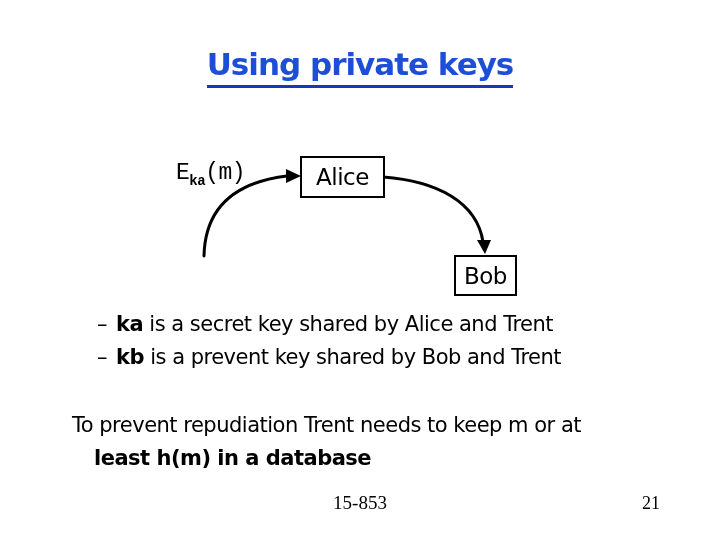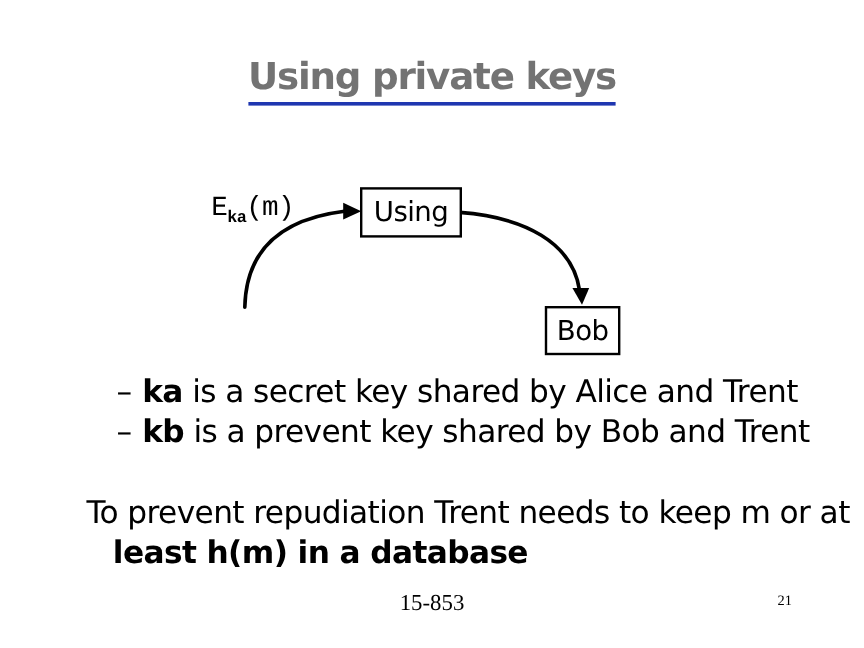--- a/index.html
+++ b/index.html
@@ -20,21 +20,21 @@
   .title {
     position: absolute;
     top: 46px;
     left: 0;
     right: 0;
     margin: 0;
     text-align: center;
     font-size: 31px;
     font-weight: bold;
     letter-spacing: -1px;
-    color: #737373;
+    color: #1d4ed8;
   }
   .title .title-text {
     display: inline-block;
     border-bottom: 3px solid #1e36b0;
     padding-bottom: 3px;
   }
   
   .arrows {
     position: absolute;
     top: 0;
@@ -66,21 +66,21 @@
   .diagram-label sub {
     font-size: 14px;
     font-weight: bold;
     line-height: 0;
   }
   .label-eka { left: 176px; top: 160px; }
   .label-ekb { left: 433px; top: 162px; }
   
   .body-line {
     position: absolute;
-    font-size: 26px;
+    font-size: 21px;
     letter-spacing: -0.5px;
     white-space: nowrap;
   }
   .body-line .dash { margin-right: 9px; }
   .body-line b { letter-spacing: -0.5px; }
   .line-1 { left: 97px; top: 312px; }
   .line-2 { left: 97px; top: 345px; }
   .line-3 { left: 48px; top: 379px; }
   .line-4 { left: 72px; top: 413px; }
   .line-5 { left: 94px; top: 446px; font-weight: bold; }
@@ -92,41 +92,41 @@
     right: 0;
     text-align: center;
     font-family: "Liberation Serif", serif;
     font-size: 19px;
   }
   .footer-page {
     position: absolute;
     top: 493px;
     right: 60px;
     font-family: "Liberation Serif", serif;
-    font-size: 12px;
+    font-size: 18px;
   }
 </style>
 </head>
 <body>
 
 <div class="slide">
 
   <h1 class="title"><span class="title-text">Using private keys</span></h1>
 
   <svg class="arrows" viewBox="0 0 720 540" xmlns="http://www.w3.org/2000/svg">
     <path d="M 204 256 C 205 212 230 183 287 176" fill="none" stroke="#000000" stroke-width="3" stroke-linecap="round"></path>
     <polygon points="286,169 301,176 286,183" fill="#000000"></polygon>
     <path d="M 383 177 C 437 181 477 202 483 242" fill="none" stroke="#000000" stroke-width="3" stroke-linecap="round"></path>
     <polygon points="477,240 491,240 485,254" fill="#000000"></polygon>
   </svg>
 
   <div class="diagram-label label-eka"><span>E</span><sub>ka</sub><span>(m)</span></div>
 
 
-  <div class="node node-trent">Using</div>
+  <div class="node node-trent">Alice</div>
   <div class="node node-bob">Bob</div>
 
   <div class="body-line line-1"><span class="dash">–</span><b>ka</b><span> is a secret key shared by Alice and Trent</span></div>
 
   <div class="body-line line-2"><span class="dash">–</span><b>kb</b><span> is a prevent key shared by Bob and Trent</span></div>
 
 
   <div class="body-line line-4"><span>To prevent repudiation Trent needs to keep m or at</span></div>
 
   <div class="body-line line-5"><span>least h(m) in a database</span></div>

